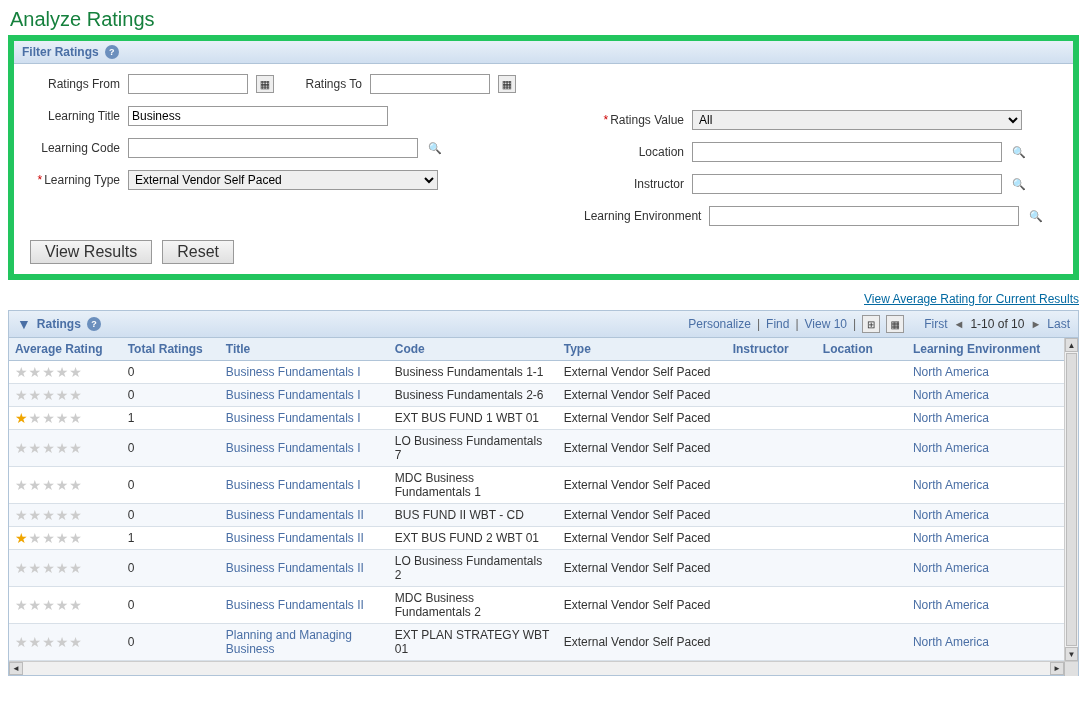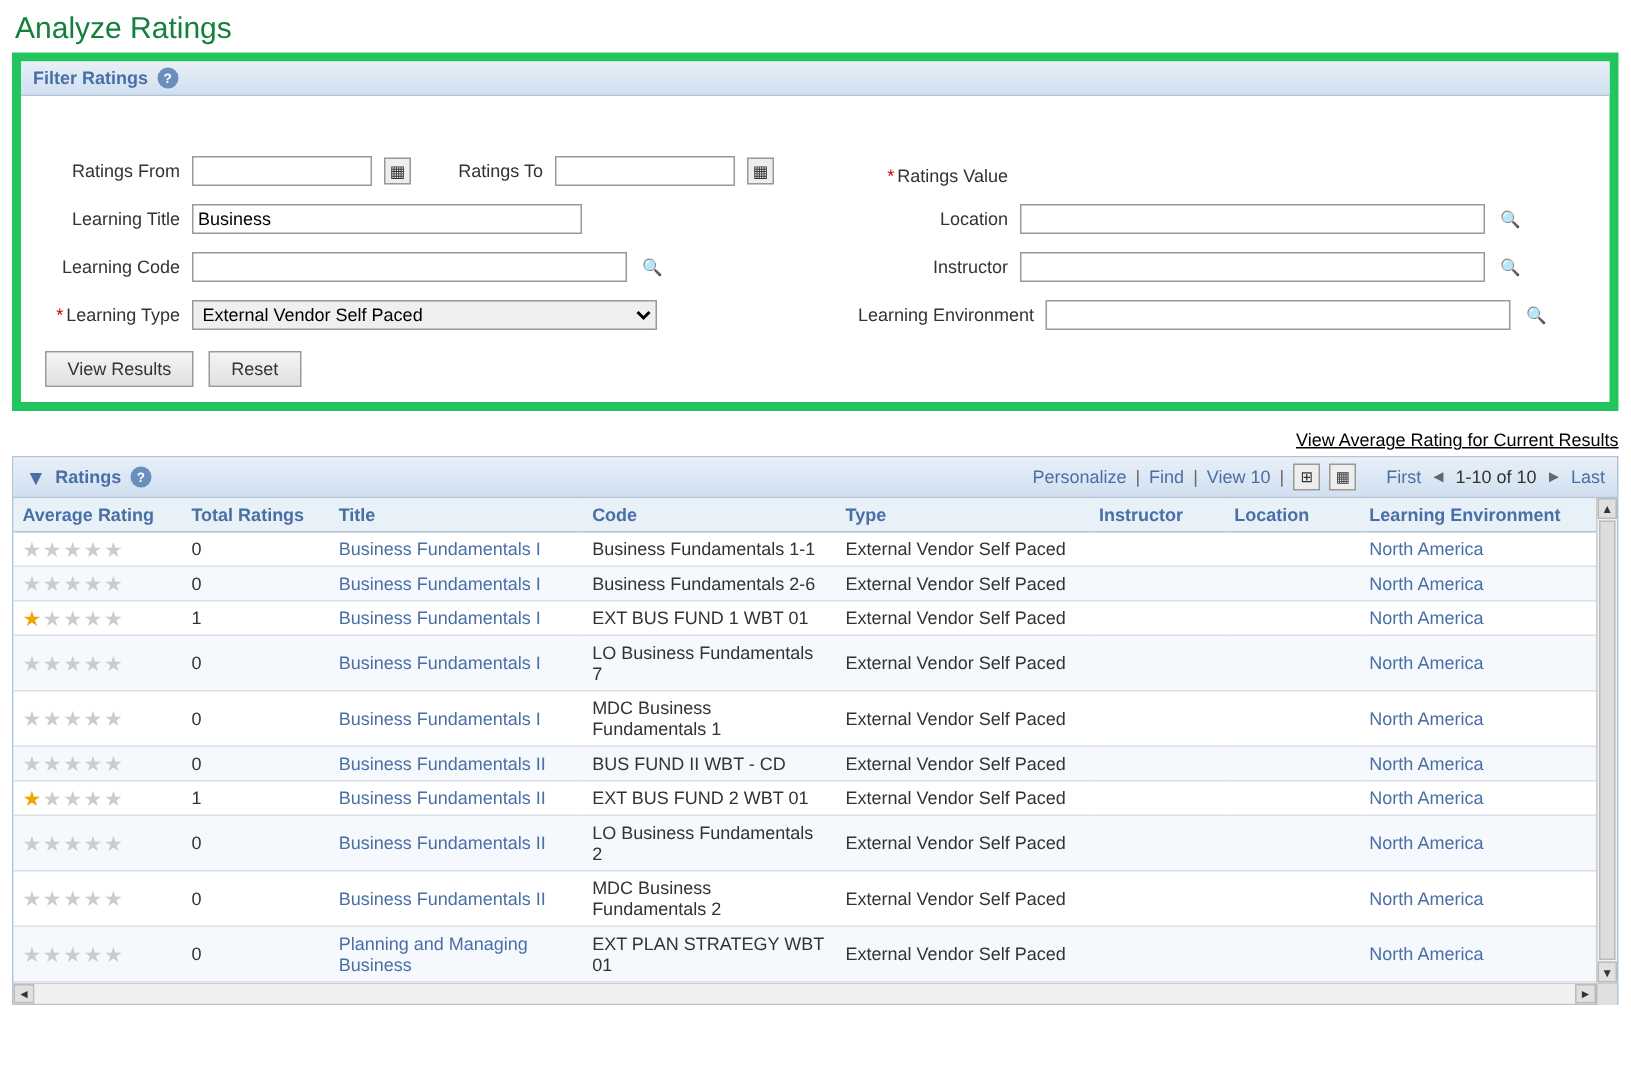--- a/index.html
+++ b/index.html
@@ -20,28 +20,28 @@
     .filter-input { height: 20px; border: 1px solid #999; font-size: 12px; padding: 1px 3px; }
     .filter-input-date { width: 120px; }
     .filter-select { height: 20px; border: 1px solid #999; font-size: 12px; padding: 1px 2px; }
     .search-icon-btn { width: 18px; height: 18px; cursor: pointer; display: inline-flex; align-items: center; justify-content: center; }
     .search-icon-btn::after { content: '🔍'; font-size: 11px; }
     .cal-icon-btn { width: 18px; height: 18px; cursor: pointer; display: inline-flex; align-items: center; justify-content: center; border: 1px solid #999; background: #eee; font-size: 9px; }
     .cal-icon-btn::after { content: '▦'; font-size: 11px; }
 
     .filter-left { display: flex; flex-direction: column; gap: 6px; flex: 1; }
     .filter-right { display: flex; flex-direction: column; gap: 6px; flex: 1; margin-top: 36px; }
-    .filter-columns { display: flex; gap: 16px; align-items: flex-end; }
+    .filter-columns { display: flex; gap: 28px; }
 
     .button-row { display: flex; gap: 10px; margin-top: 8px; }
-    .btn { height: 24px; padding: 2px 14px; font-size: 12px; border: 1px solid #999; background: linear-gradient(to bottom, #f5f5f5, #e0e0e0); cursor: pointer; color: #333; }
+    .btn { height: 24px; padding: 2px 14px; font-size: 16px; border: 1px solid #999; background: linear-gradient(to bottom, #f5f5f5, #e0e0e0); cursor: pointer; color: #333; }
 
     
     .results-area { margin: 0 8px; }
-    .view-avg-link { text-align: right; color: #000000; font-size: 12px; padding: 4px 0; cursor: pointer; text-decoration: underline; }
+    .view-avg-link { text-align: right; color: #0369a1; font-size: 12px; padding: 4px 0; cursor: pointer; text-decoration: underline; }
 
     
     .grid-section { border: 1px solid #b0c4d8; }
     .grid-header { background: linear-gradient(to bottom, #e8f0f8, #d0dff0); padding: 4px 8px; border-bottom: 1px solid #b0c4d8; display: flex; align-items: center; justify-content: space-between; }
     .grid-header-left { display: flex; align-items: center; gap: 6px; }
     .grid-header-label { color: #4a6fa5; font-size: 12px; font-weight: bold; }
     .grid-header-right { display: flex; align-items: center; gap: 6px; font-size: 12px; color: #333; }
     .grid-nav-link { color: #4a6fa5; cursor: pointer; text-decoration: none; }
     .grid-nav-sep { color: #666; }
     .grid-icon-btn { width: 18px; height: 18px; border: 1px solid #999; background: #eee; display: inline-flex; align-items: center; justify-content: center; cursor: pointer; font-size: 10px; }
@@ -119,20 +119,28 @@
             <option>Instructor Led</option>
             <option>Blended</option>
           </select>
         </div>
       </div>
 
       <div class="filter-right" style="margin-left:40px;">
 
         <div class="filter-row">
           <span class="filter-label required" style="min-width:100px;">Ratings Value</span>
+          <select class="filter-select" style="width:330px;">
+            <option>All</option>
+            <option>1</option>
+            <option>2</option>
+            <option>3</option>
+            <option>4</option>
+            <option>5</option>
+          </select>
         </div>
 
         <div class="filter-row">
           <span class="filter-label" style="min-width:100px;">Location</span>
           <input class="filter-input" style="width: 310px;" type="text">
           <span class="search-icon-btn"></span>
         </div>
 
         <div class="filter-row">
           <span class="filter-label" style="min-width:100px;">Instructor</span>

